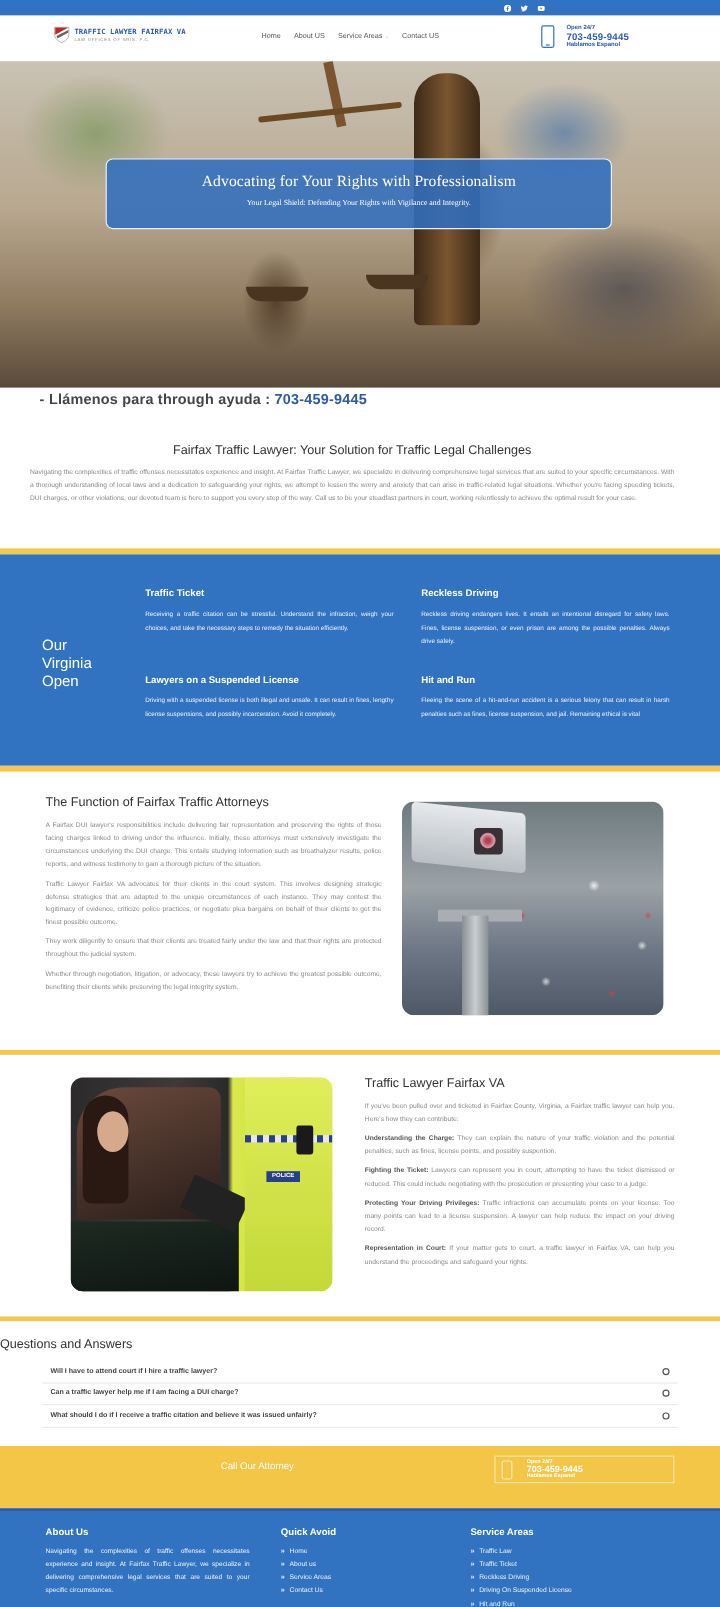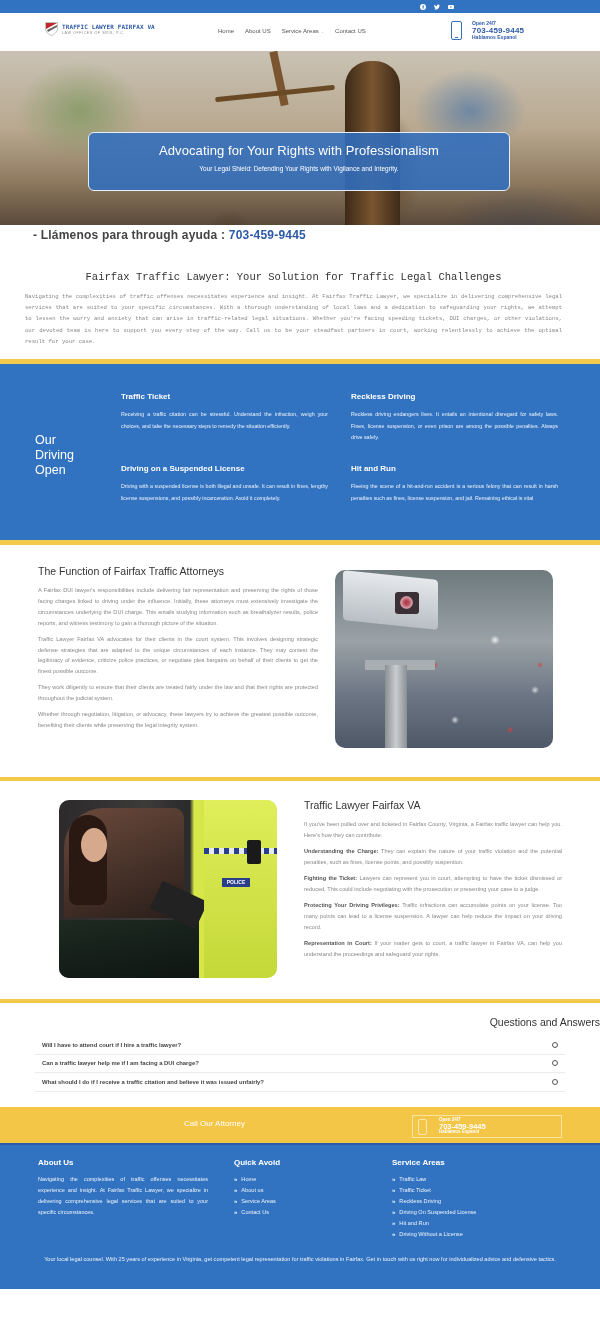--- a/index.html
+++ b/index.html
@@ -23,45 +23,46 @@
   .nav .caret { font-size: 4px; color: #bbb; margin-left: 2px; }
   .hdr-phone { position: absolute; left: 451px; top: 8px; display: flex; align-items: center; gap: 10px; }
   .phone-ico { width: 11px; height: 19px; border: 1.5px solid #3173c1; border-radius: 2px; position: relative; }
   .phone-ico::after { content: ""; position: absolute; left: 3px; bottom: 1px; width: 3px; height: 1px; background: #3173c1; }
   .hdr-phone .lines { display: flex; flex-direction: column; line-height: 1.1; }
   .hdr-phone .l1 { font-size: 5px; color: #2d5aa8; font-weight: bold; }
   .hdr-phone .l2 { font-size: 8px; color: #2d5aa8; font-weight: bold; letter-spacing: 0.2px; }
   .hdr-phone .l3 { font-size: 5px; color: #2d5aa8; font-weight: bold; }
 
   
-  .hero { height: 174px; position: relative; overflow: hidden;
+  .hero { height: 272px; position: relative; overflow: hidden;
     background:
       radial-gradient(ellipse 60px 90px at 380px 120px, rgba(90,60,30,0.9), rgba(90,60,30,0) 70%),
       radial-gradient(ellipse 40px 60px at 230px 200px, rgba(70,50,30,0.8), rgba(70,50,30,0) 70%),
       radial-gradient(ellipse 90px 70px at 80px 60px, rgba(120,150,90,0.7), rgba(120,150,90,0) 70%),
       radial-gradient(ellipse 80px 60px at 470px 60px, rgba(60,110,170,0.6), rgba(60,110,170,0) 70%),
       radial-gradient(ellipse 120px 80px at 520px 190px, rgba(70,70,80,0.7), rgba(70,70,80,0) 70%),
       linear-gradient(180deg, #c9c2b4 0%, #b8a88f 45%, #8f7a60 75%, #5a4a3a 100%);
+    font-family: Liberation Serif, serif;
   }
   .statue-beam { position: absolute; left: 215px; top: 40px; width: 120px; height: 5px; background: #6a4a25; transform: rotate(-6deg); border-radius: 2px; }
   .statue-arm { position: absolute; left: 275px; top: 0px; width: 8px; height: 55px; background: #7a5530; transform: rotate(-12deg); }
   .statue-body { position: absolute; left: 345px; top: 10px; width: 55px; height: 210px; background: linear-gradient(90deg, #3d2a18, #7a5530, #3d2a18); border-radius: 25px 25px 5px 5px; }
   .pan { position: absolute; width: 52px; height: 12px; background: #4a3520; border-radius: 0 0 26px 26px; }
   .pan.p1 { left: 205px; top: 188px; }
   .pan.p2 { left: 305px; top: 178px; }
   .hero-box { position: absolute; left: 88px; top: 81px; width: 422px; height: 59px; background: rgba(49,110,190,0.88); border: 1.5px solid #e8eef8; border-radius: 6px; text-align: center; color: #fff; }
   .hero-title { font-size: 13px; margin-top: 10px; letter-spacing: 0.1px; }
   .hero-sub { font-size: 6.5px; margin-top: 7px; }
 
   
   .callline { padding: 3px 0 0 33px; height: 40px; font-size: 12px; font-weight: bold; color: #444; letter-spacing: 0.2px; }
   .callline .num { color: #2d5aa8; }
 
   
-  .intro { padding: 6px 38px 0 25px; height: 94px; text-align: center; font-family: Liberation Mono, monospace; }
+  .intro { padding: 6px 38px 0 25px; height: 94px; text-align: center; }
   .intro h2 { font-size: 10.5px; font-weight: normal; color: #333; margin-bottom: 8px; }
   .intro p { font-size: 5.6px; line-height: 11.2px; text-align: justify; color: #888; }
 
   
   .yellow-line { height: 5px; background: #f3c94b; }
   .practice { background: #3173c1; height: 176px; position: relative; color: #fff; }
   .practice-title { position: absolute; left: 35px; top: 69px; font-size: 12.5px; line-height: 15px; }
   .pa-item { position: absolute; width: 207px; }
   .pa-item h3 { font-size: 8px; font-weight: bold; margin-bottom: 8px; }
   .pa-item p { font-size: 5.3px; line-height: 11.5px; text-align: justify; color: #eef3fb; }
@@ -103,27 +104,27 @@
   .lw-band { position: absolute; left: 145px; top: 48px; width: 73px; height: 6px; background: repeating-linear-gradient(90deg, #2a3f8a 0 5px, #e6e8ee 5px 10px); }
   .lw-radio { position: absolute; left: 188px; top: 40px; width: 14px; height: 24px; background: #1a1a1a; border-radius: 2px; }
   .lw-clip { position: absolute; left: 95px; top: 90px; width: 50px; height: 30px; background: #222; transform: rotate(25deg); }
   .lawyer .txt { position: absolute; left: 304px; top: 18px; width: 258px; }
   .lawyer h2 { font-size: 10.5px; font-weight: normal; color: #333; margin-bottom: 8px; }
   .lawyer p { font-size: 5.6px; line-height: 11px; text-align: justify; color: #888; margin-bottom: 5px; }
   .lawyer p b { color: #555; }
 
   
   .faq { height: 104px; padding-top: 13px; }
-  .faq h2 { text-align: right; font-size: 10.5px; font-weight: normal; color: #333; margin-bottom: 8px; }
+  .faq h2 { text-align: left; font-size: 10.5px; font-weight: normal; color: #333; margin-bottom: 8px; }
   .faq-list { margin: 0 35px; }
   .faq-item { height: 18.5px; display: flex; align-items: center; justify-content: space-between; padding: 0 7px; border-bottom: 1px solid #ececec; font-size: 5.9px; font-weight: bold; color: #444; }
   .faq-item .plus { width: 6px; height: 6px; border: 1.6px solid #555; border-radius: 50%; }
 
   
-  .callbar { height: 36px; background: #f4c648; position: relative; }
+  .callbar { height: 52px; background: #f4c648; position: relative; }
   .callbar .lbl { position: absolute; left: 184px; top: 12px; font-size: 8px; color: #fff; }
   .callbar .box { position: absolute; left: 412px; top: 8px; width: 150px; height: 23px; border: 1.5px solid #fbe3a0; display: flex; align-items: center; padding-left: 5px; gap: 12px; }
   .callbar .pico { width: 9px; height: 16px; border: 1.5px solid #fde8b0; border-radius: 2px; }
   .callbar .lines { display: flex; flex-direction: column; line-height: 1.05; color: #fff; }
   .callbar .l1 { font-size: 4.5px; font-weight: bold; }
   .callbar .l2 { font-size: 7.5px; font-weight: bold; }
   .callbar .l3 { font-size: 4.5px; font-weight: bold; }
 
   
   .footer { background: #3173c1; height: 146px; position: relative; color: #fff; border-top: 2px solid #2d5aa8; }
@@ -209,33 +210,33 @@
 
 <section class="intro">
   <h2>Fairfax Traffic Lawyer: Your Solution for Traffic Legal Challenges</h2>
   <p>Navigating the complexities of traffic offenses necessitates experience and insight. At Fairfax Traffic Lawyer, we specialize in delivering comprehensive legal services that are suited to your specific circumstances. With a thorough understanding of local laws and a dedication to safeguarding your rights, we attempt to lessen the worry and anxiety that can arise in traffic-related legal situations. Whether you're facing speeding tickets, DUI charges, or other violations, our devoted team is here to support you every step of the way. Call us to be your steadfast partners in court, working relentlessly to achieve the optimal result for your case.</p>
 </section>
 
 <div class="yellow-line"></div>
 <section class="practice">
   <div class="practice-title">
     <div>Our</div>
-    <div>Driving</div>
+    <div>Virginia</div>
     <div>Open</div>
   </div>
   <div class="pa-item pa1">
     <h3>Traffic Ticket</h3>
     <p>Receiving a traffic citation can be stressful. Understand the infraction, weigh your choices, and take the necessary steps to remedy the situation efficiently.</p>
   </div>
   <div class="pa-item pa2">
     <h3>Reckless Driving</h3>
     <p>Reckless driving endangers lives. It entails an intentional disregard for safety laws. Fines, license suspension, or even prison are among the possible penalties. Always drive safely.</p>
   </div>
   <div class="pa-item pa3">
-    <h3>Driving on a Suspended License</h3>
+    <h3>Lawyers on a Suspended License</h3>
     <p>Driving with a suspended license is both illegal and unsafe. It can result in fines, lengthy license suspensions, and possibly incarceration. Avoid it completely.</p>
   </div>
   <div class="pa-item pa4">
     <h3>Hit and Run</h3>
     <p>Fleeing the scene of a hit-and-run accident is a serious felony that can result in harsh penalties such as fines, license suspension, and jail. Remaining ethical is vital</p>
   </div>
 </section>
 <div class="yellow-line"></div>
 
 <section class="function">

